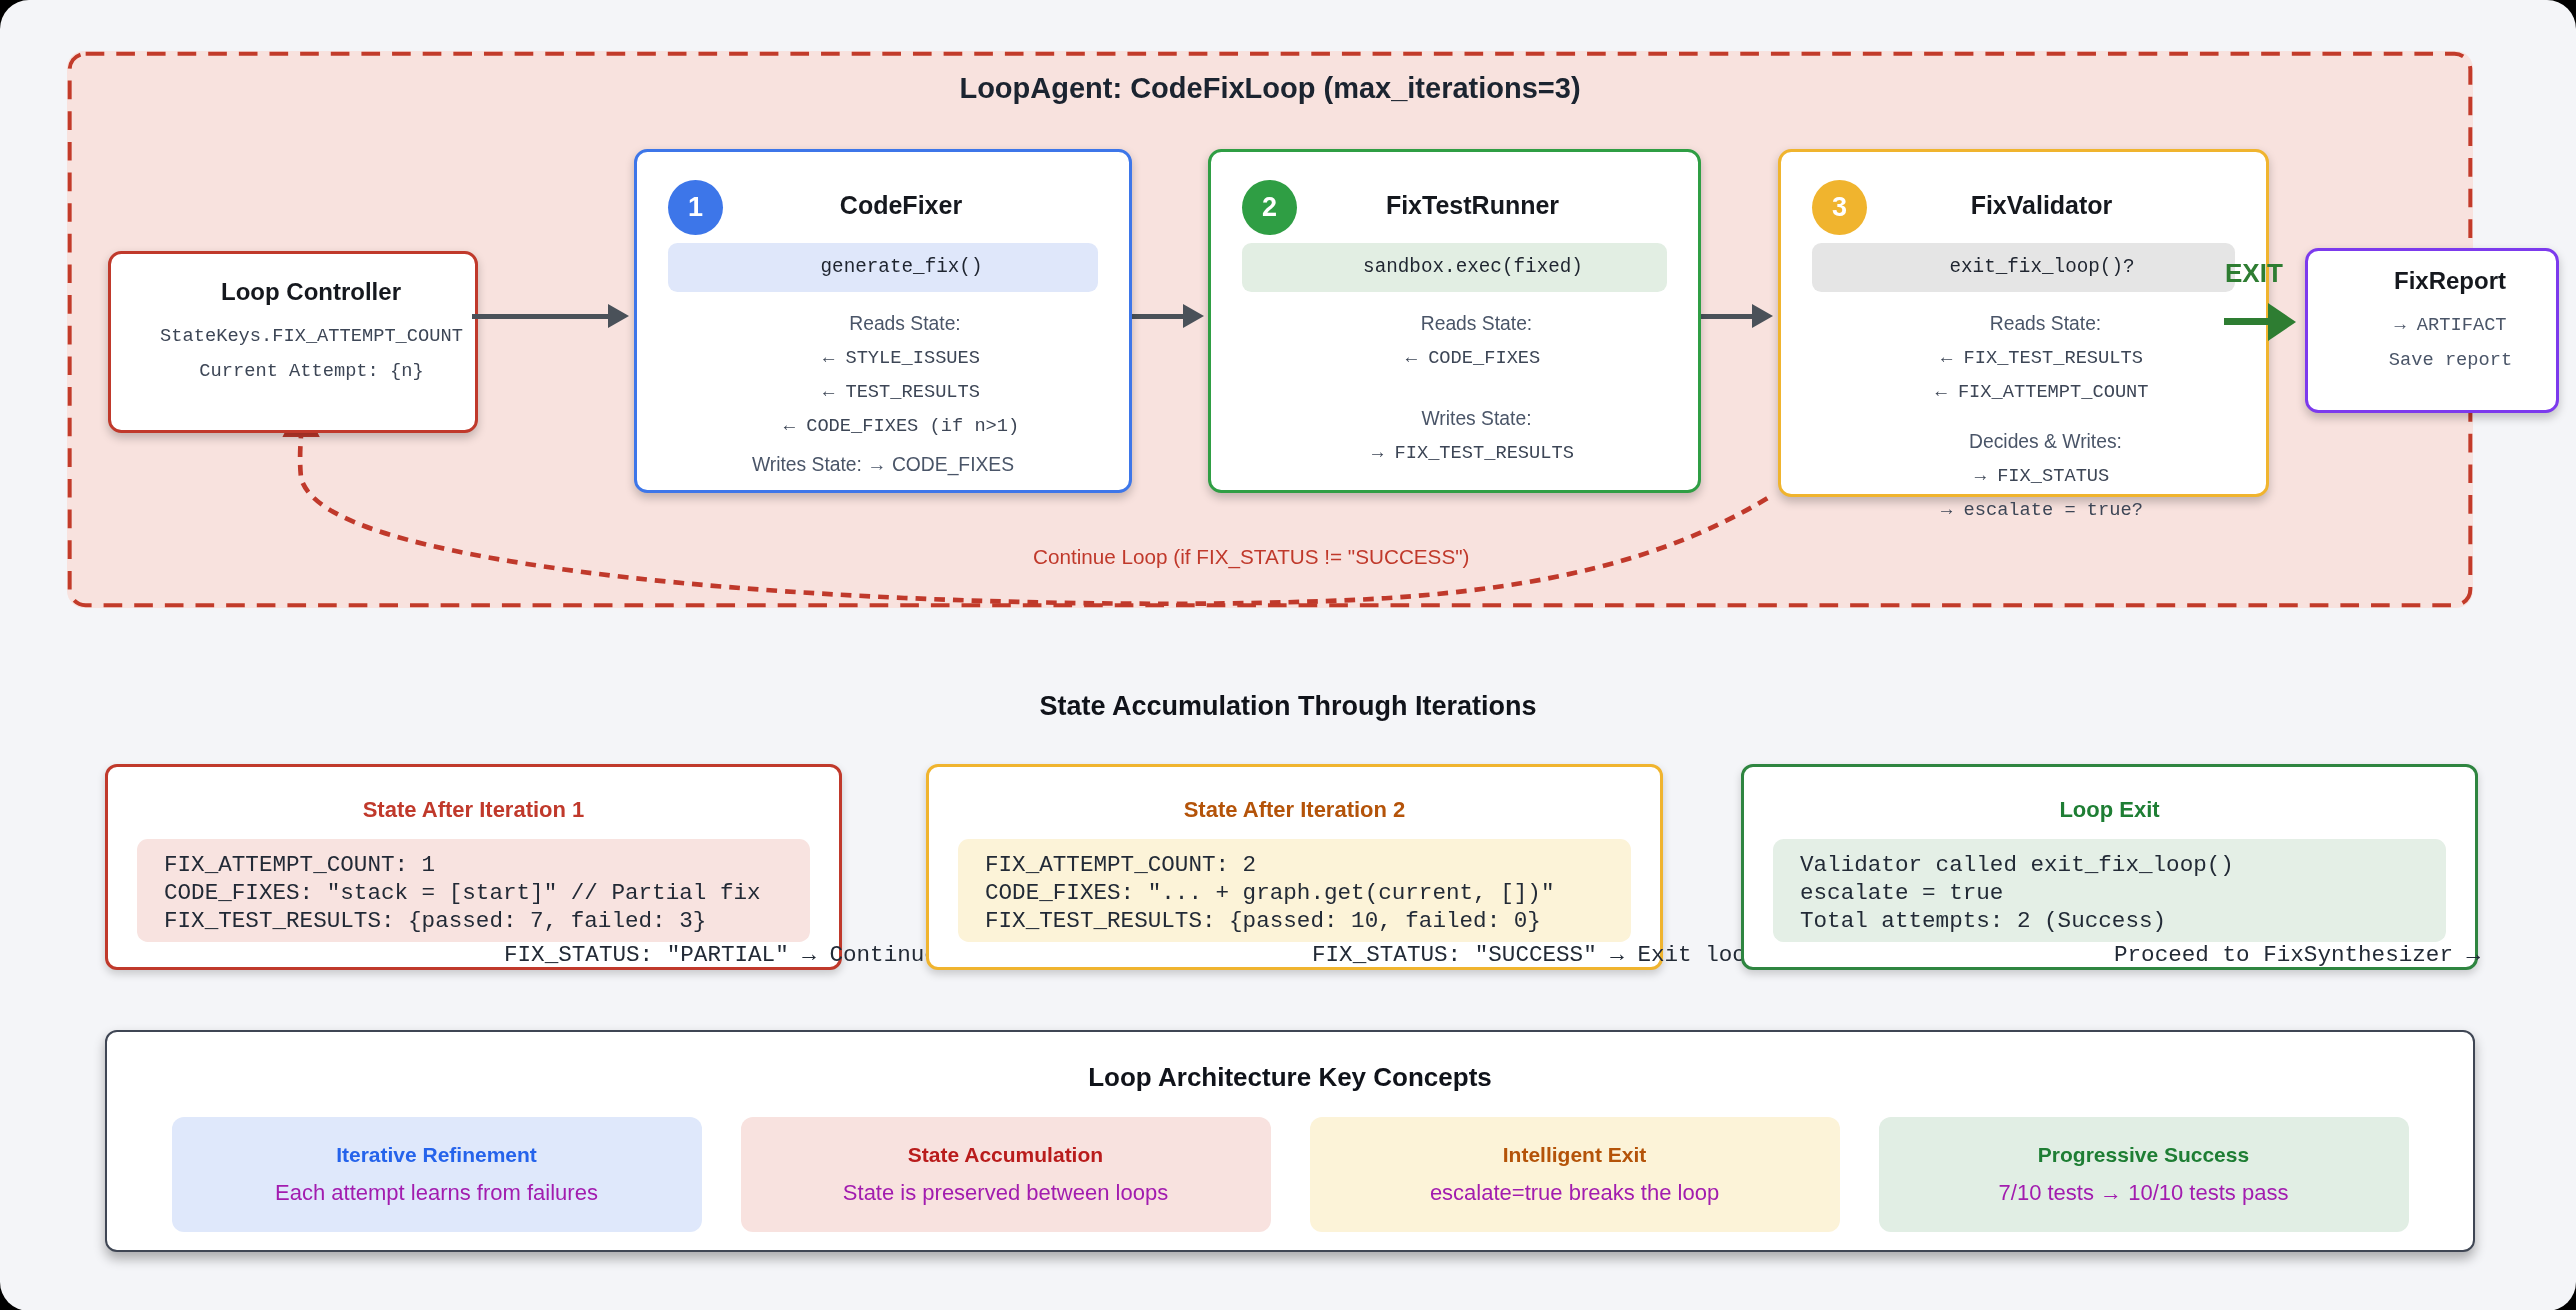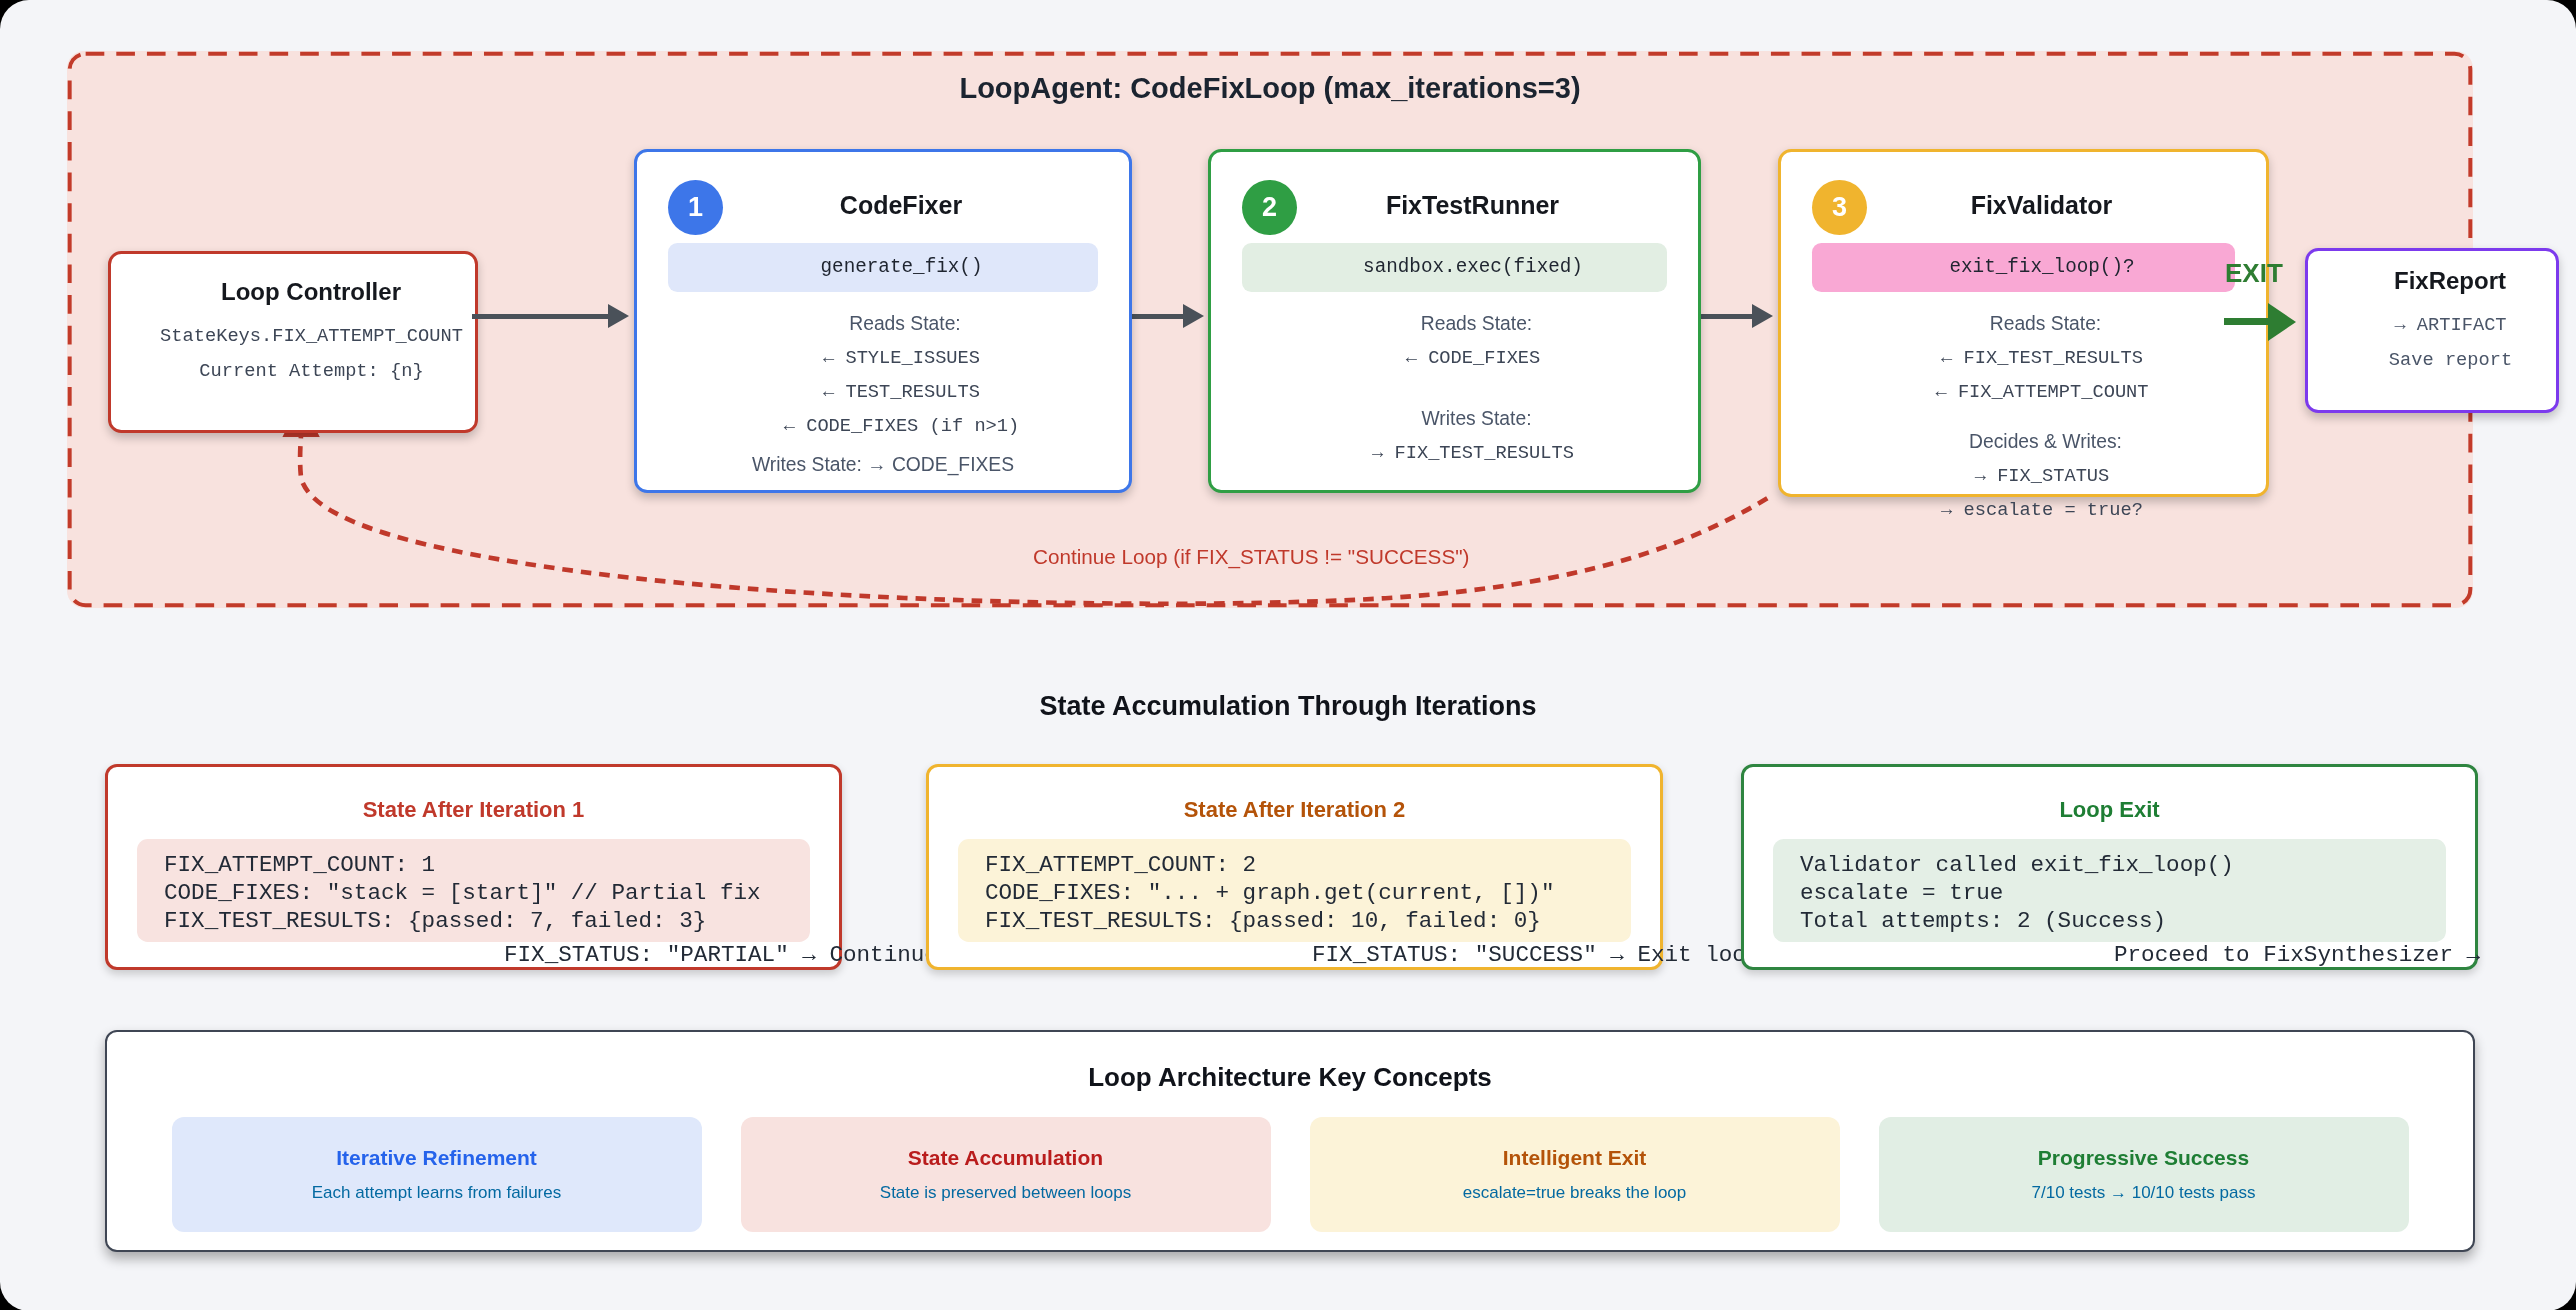--- a/index.html
+++ b/index.html
@@ -27,21 +27,21 @@
          font-size:27px;font-weight:bold;display:flex;align-items:center;justify-content:center;}
   .bg-blue{background:#3d76e9;} .bg-green{background:#2f9e44;} .bg-amber{background:#f0b42e;}
 
   .box-title{text-align:center;font-weight:bold;font-size:25px;color:#15181e;margin-top:39px;padding-left:36px;}
   #loop-controller .box-title{margin-top:24px;font-size:24px;}
   #fix-report .box-title{margin-top:16px;font-size:24px;}
   .lc-line{text-align:center;font-size:18.7px;color:#3d4656;margin-top:18.7px;}
   .lc-line + .lc-line{margin-top:13.3px;}
   .pill{margin:22.6px 31px 0;height:49px;border-radius:9.3px;display:flex;align-items:center;justify-content:center;
         font-size:19.3px;color:#1f2530;}
-  .pill-blue{background:#dfe7fa;} .pill-green{background:#e2eee3;} .pill-amber{background:#f9a8d4;}
+  .pill-blue{background:#dfe7fa;} .pill-green{background:#e2eee3;} .pill-amber{background:#e5e5e5;}
   .state-label{text-align:center;font-size:19.3px;color:#4a5568;margin-top:21px;padding-left:44px;}
   .mono-item{text-align:center;font-size:18.7px;color:#3d4656;margin-top:12px;}
   .mt-extra{margin-top:39px;}
   .mt-mid{margin-top:28px;}
   .writes-line{text-align:center;font-size:19.3px;color:#4a5568;margin-top:17.3px;}
   .fr-line{text-align:center;font-size:18.7px;color:#4a5568;margin-top:18.7px;}
   .fr-line + .fr-line{margin-top:13.3px;}
 
   
   .h-arrow{position:absolute;height:4.7px;background:#4a5159;}
@@ -80,21 +80,21 @@
   #state-card-3 .state-overflow{left:333px;}
 
   
   .concepts-box{position:absolute;left:105px;top:1030px;width:2366px;height:218px;background:#fff;
                 border:2px solid #3f4654;border-radius:12px;box-shadow:0 6.7px 12px rgba(0,0,0,.3);}
   .concepts-title{text-align:center;margin-top:30px;font-size:26px;font-weight:bold;color:#10131a;}
   .concepts-row{position:absolute;left:0;right:0;top:85px;display:flex;justify-content:center;gap:39px;}
   .concept-card{width:530px;height:115px;border-radius:12px;display:flex;flex-direction:column;
                 align-items:center;justify-content:center;gap:13.3px;}
   .concept-title{font-size:21px;font-weight:bold;}
-  .concept-sub{font-size:17px;color:#0369a1;}
+  .concept-sub{font-size:22px;color:#a21caf;}
   #concept-1{background:#dfe8fb;} #concept-1 .concept-title{color:#2563eb;}
   #concept-2{background:#f8e2df;} #concept-2 .concept-title{color:#b91c1c;}
   #concept-3{background:#fcf3d8;} #concept-3 .concept-title{color:#b45309;}
   #concept-4{background:#e1eee4;} #concept-4 .concept-title{color:#1e7e34;}
 </style>
 </head>
 <body>
 
 <div class="canvas">
 

